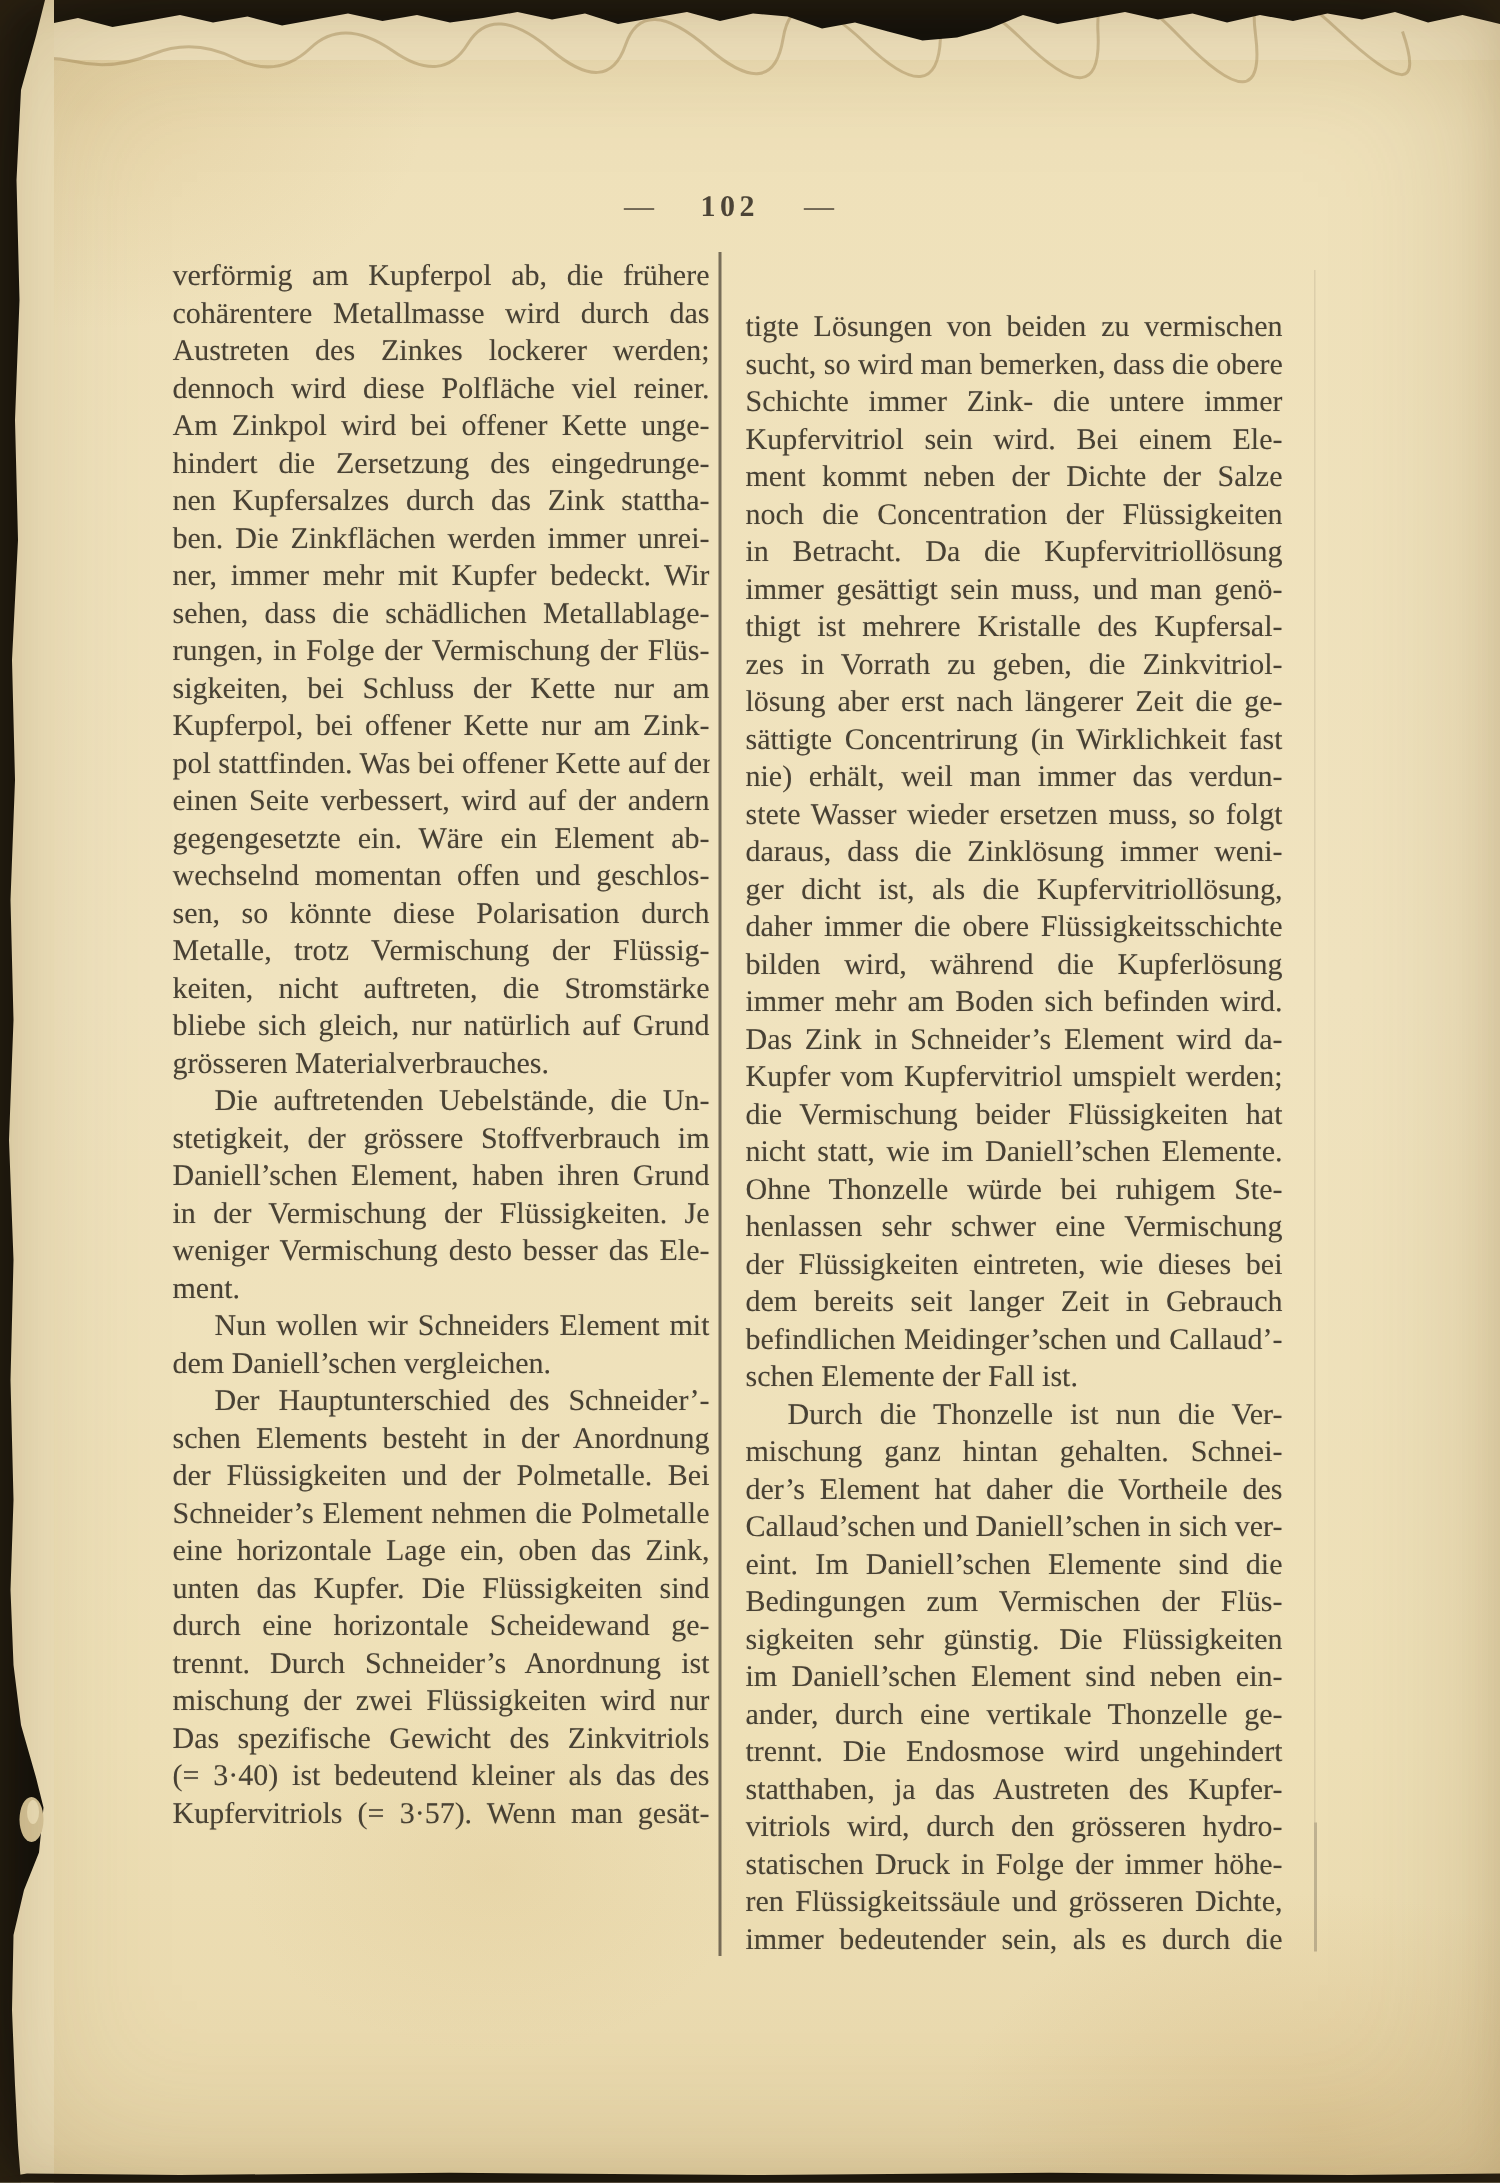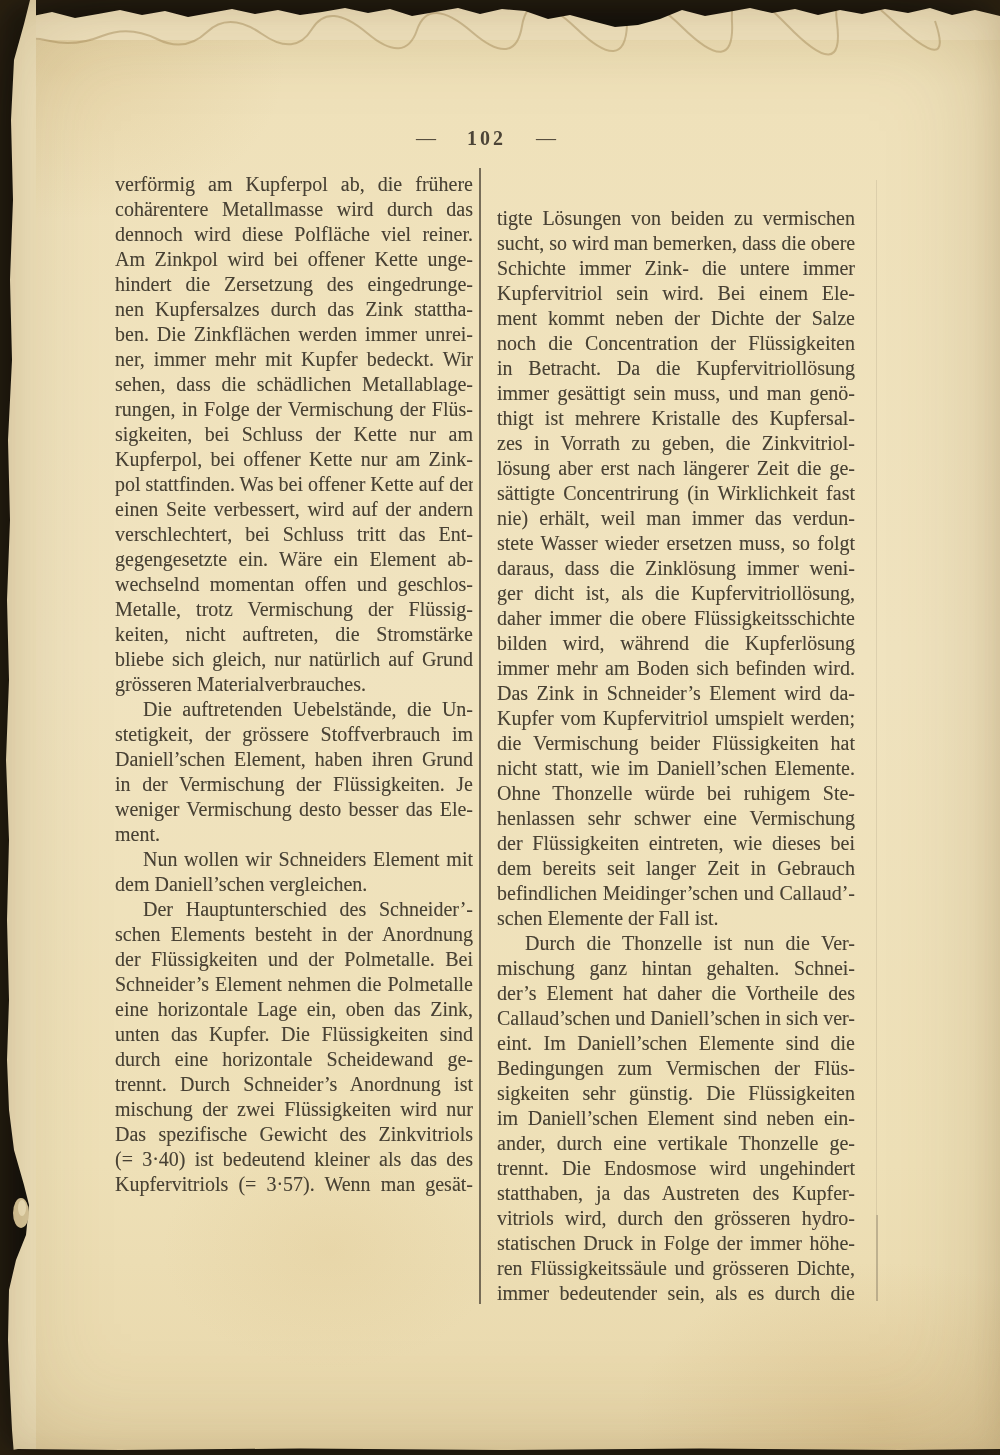--- a/index.html
+++ b/index.html
@@ -107,35 +107,36 @@
     <span class="dash l">—</span><span class="num">102</span><span class="dash r">—</span>
   </div>
 
   <div class="divider"></div>
   <div class="bleed-line"></div>
   <div class="bleed-line-strong"></div>
 
   <div id="col-left" class="col">
       <div class="line">verförmig am Kupferpol ab, die frühere</div>
       <div class="line">cohärentere Metallmasse wird durch das</div>
+      <div class="line">Austreten des Zinkes lockerer werden;</div>
       <div class="line">dennoch wird diese Polfläche viel reiner.</div>
       <div class="line">Am Zinkpol wird bei offener Kette unge-</div>
       <div class="line">hindert die Zersetzung des eingedrunge-</div>
       <div class="line">nen Kupfersalzes durch das Zink stattha-</div>
       <div class="line">ben. Die Zinkflächen werden immer unrei-</div>
       <div class="line">ner, immer mehr mit Kupfer bedeckt.  Wir</div>
       <div class="line">sehen, dass die schädlichen Metallablage-</div>
       <div class="line">rungen, in Folge der Vermischung der Flüs-</div>
       <div class="line">sigkeiten, bei Schluss der Kette nur am</div>
       <div class="line">Kupferpol, bei offener Kette nur am Zink-</div>
       <div class="line">pol stattfinden. Was bei offener Kette auf der</div>
       <div class="line">einen Seite verbessert, wird auf der andern</div>
-      <div class="line">verschlechtert, bei Schluss tritt das Ent-</div>
       <div class="line">gegengesetzte ein.  Wäre ein Element ab-</div>
       <div class="line">wechselnd momentan offen und geschlos-</div>
+      <div class="line">sen, so könnte diese Polarisation durch</div>
       <div class="line">Metalle, trotz Vermischung der Flüssig-</div>
       <div class="line">keiten, nicht auftreten, die Stromstärke</div>
       <div class="line">bliebe sich gleich, nur natürlich auf Grund</div>
       <div class="line pe">grösseren Materialverbrauches.</div>
       <div class="line ind">Die auftretenden Uebelstände, die Un-</div>
       <div class="line">stetigkeit, der grössere Stoffverbrauch im</div>
       <div class="line">Daniell’schen Element, haben ihren Grund</div>
       <div class="line">in der Vermischung der Flüssigkeiten. Je</div>
       <div class="line">weniger Vermischung desto besser das Ele-</div>
       <div class="line pe">ment.</div>

